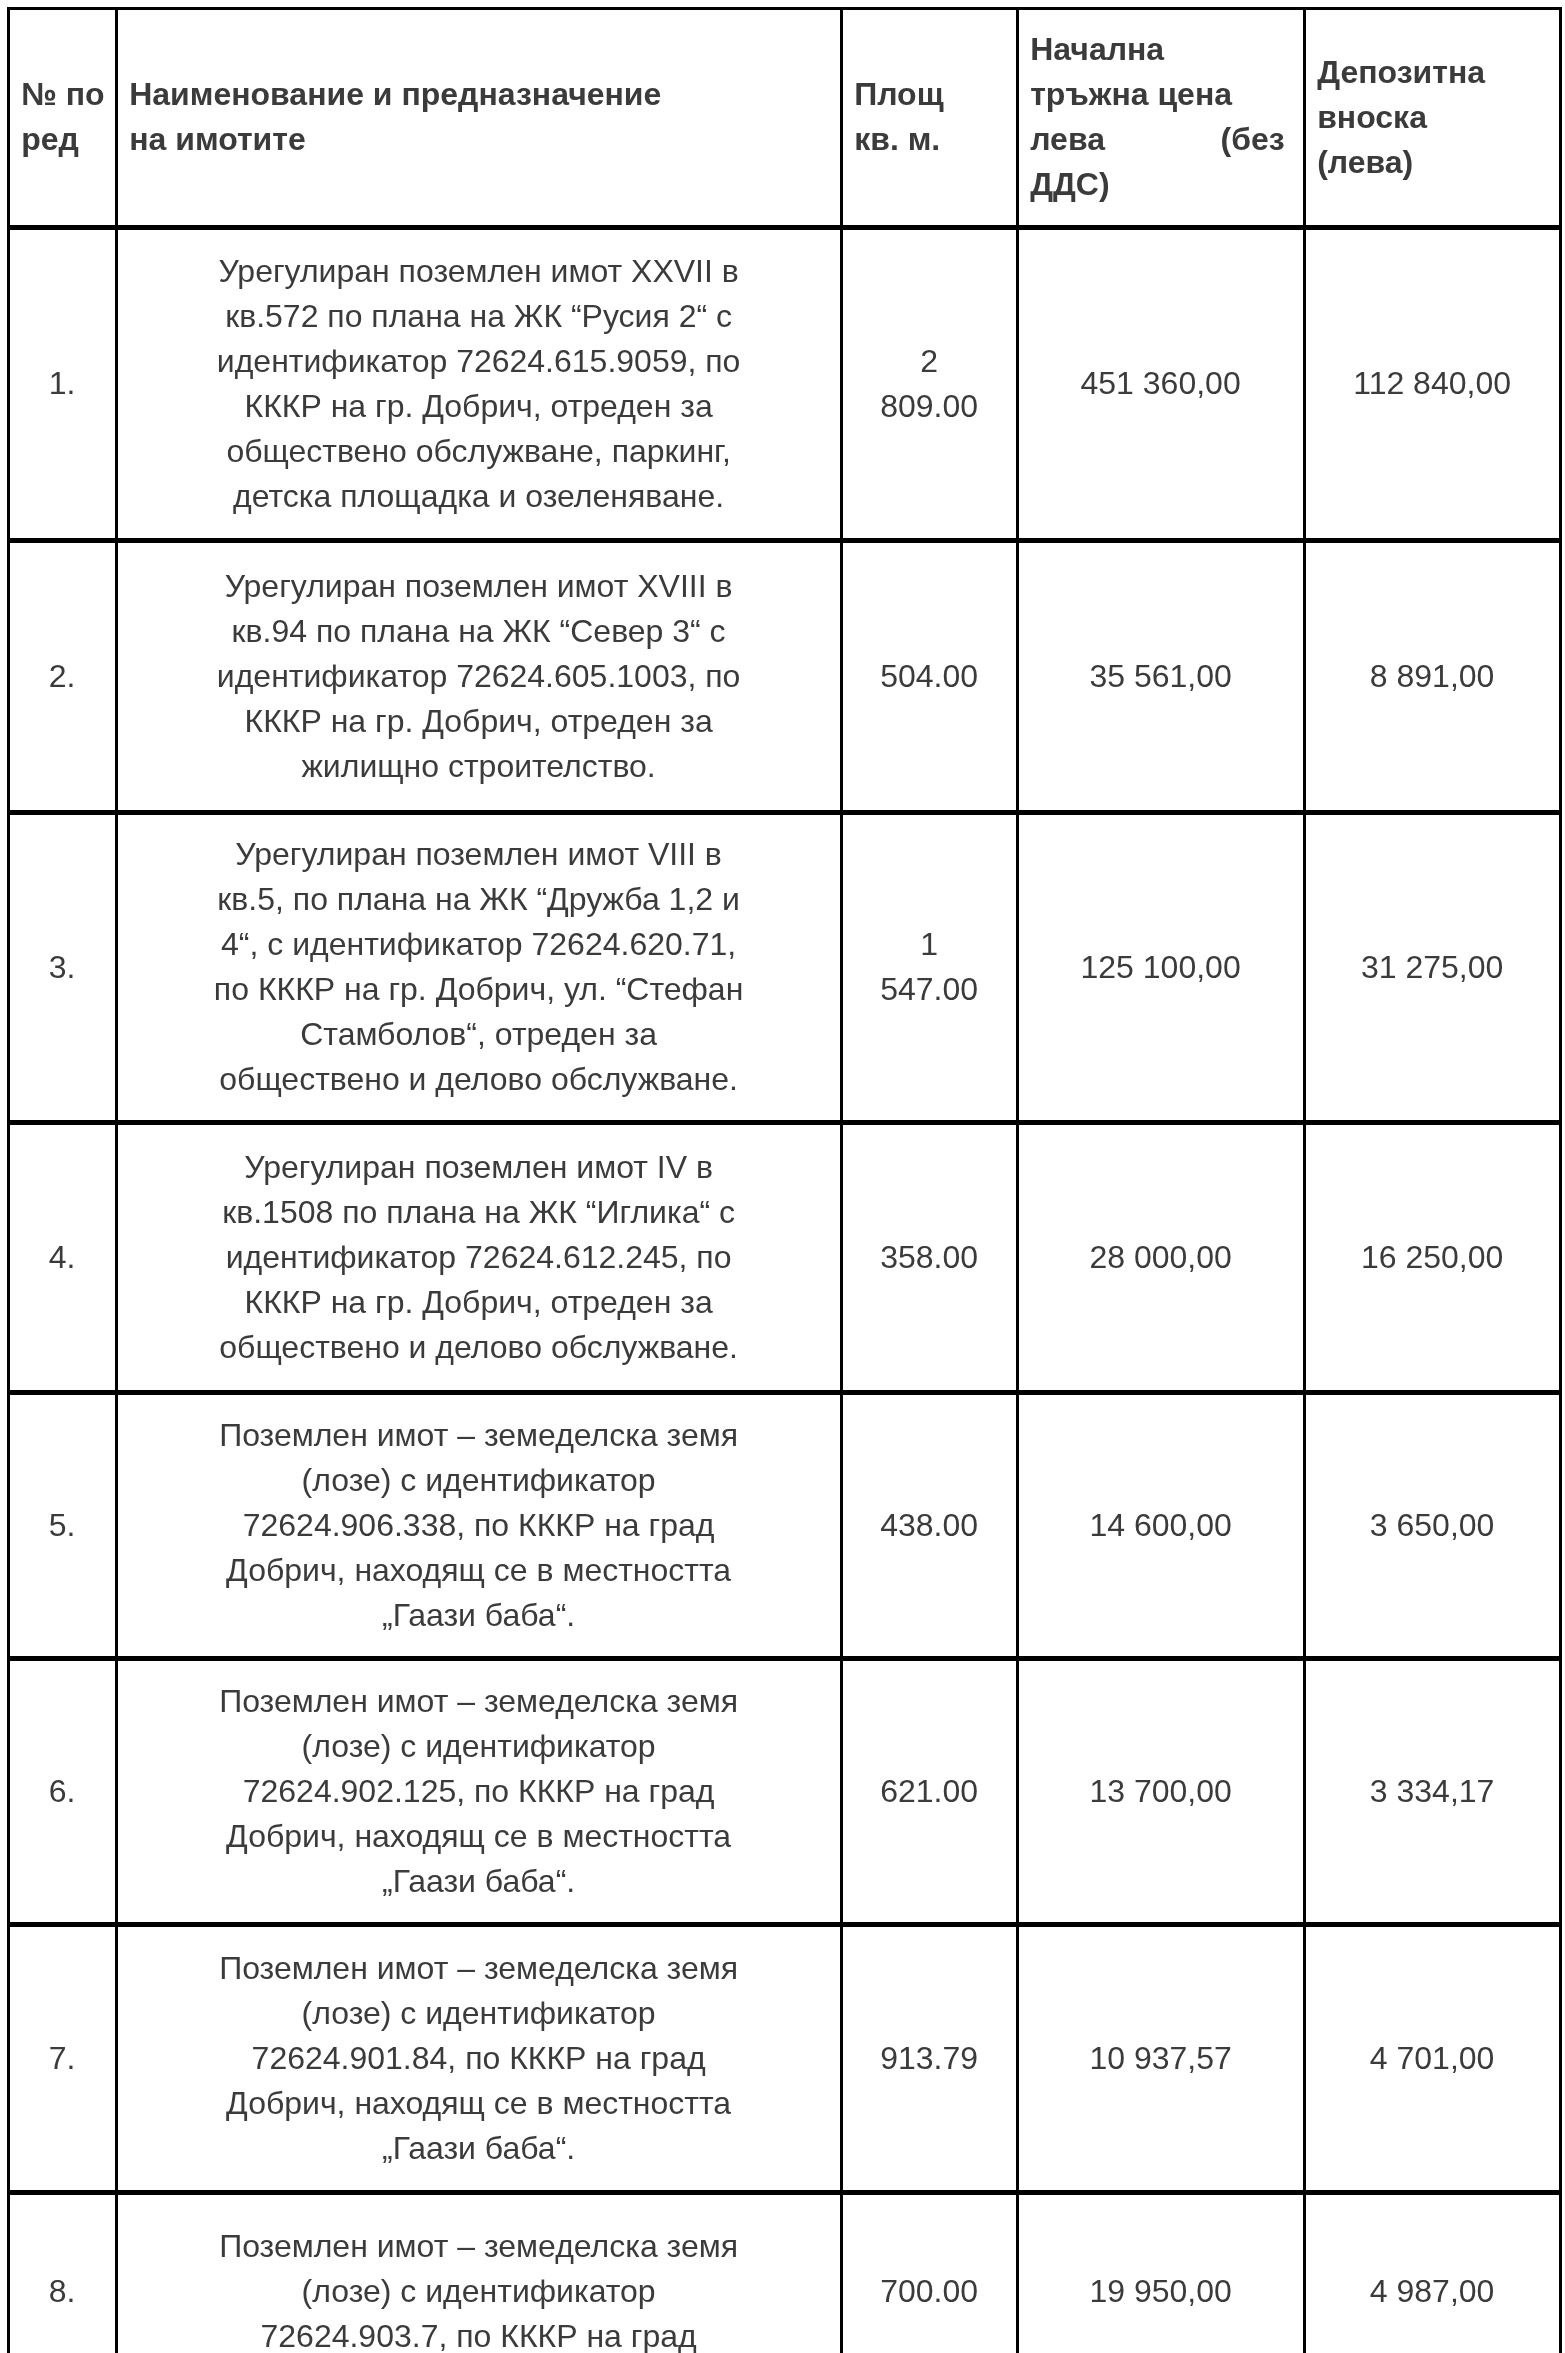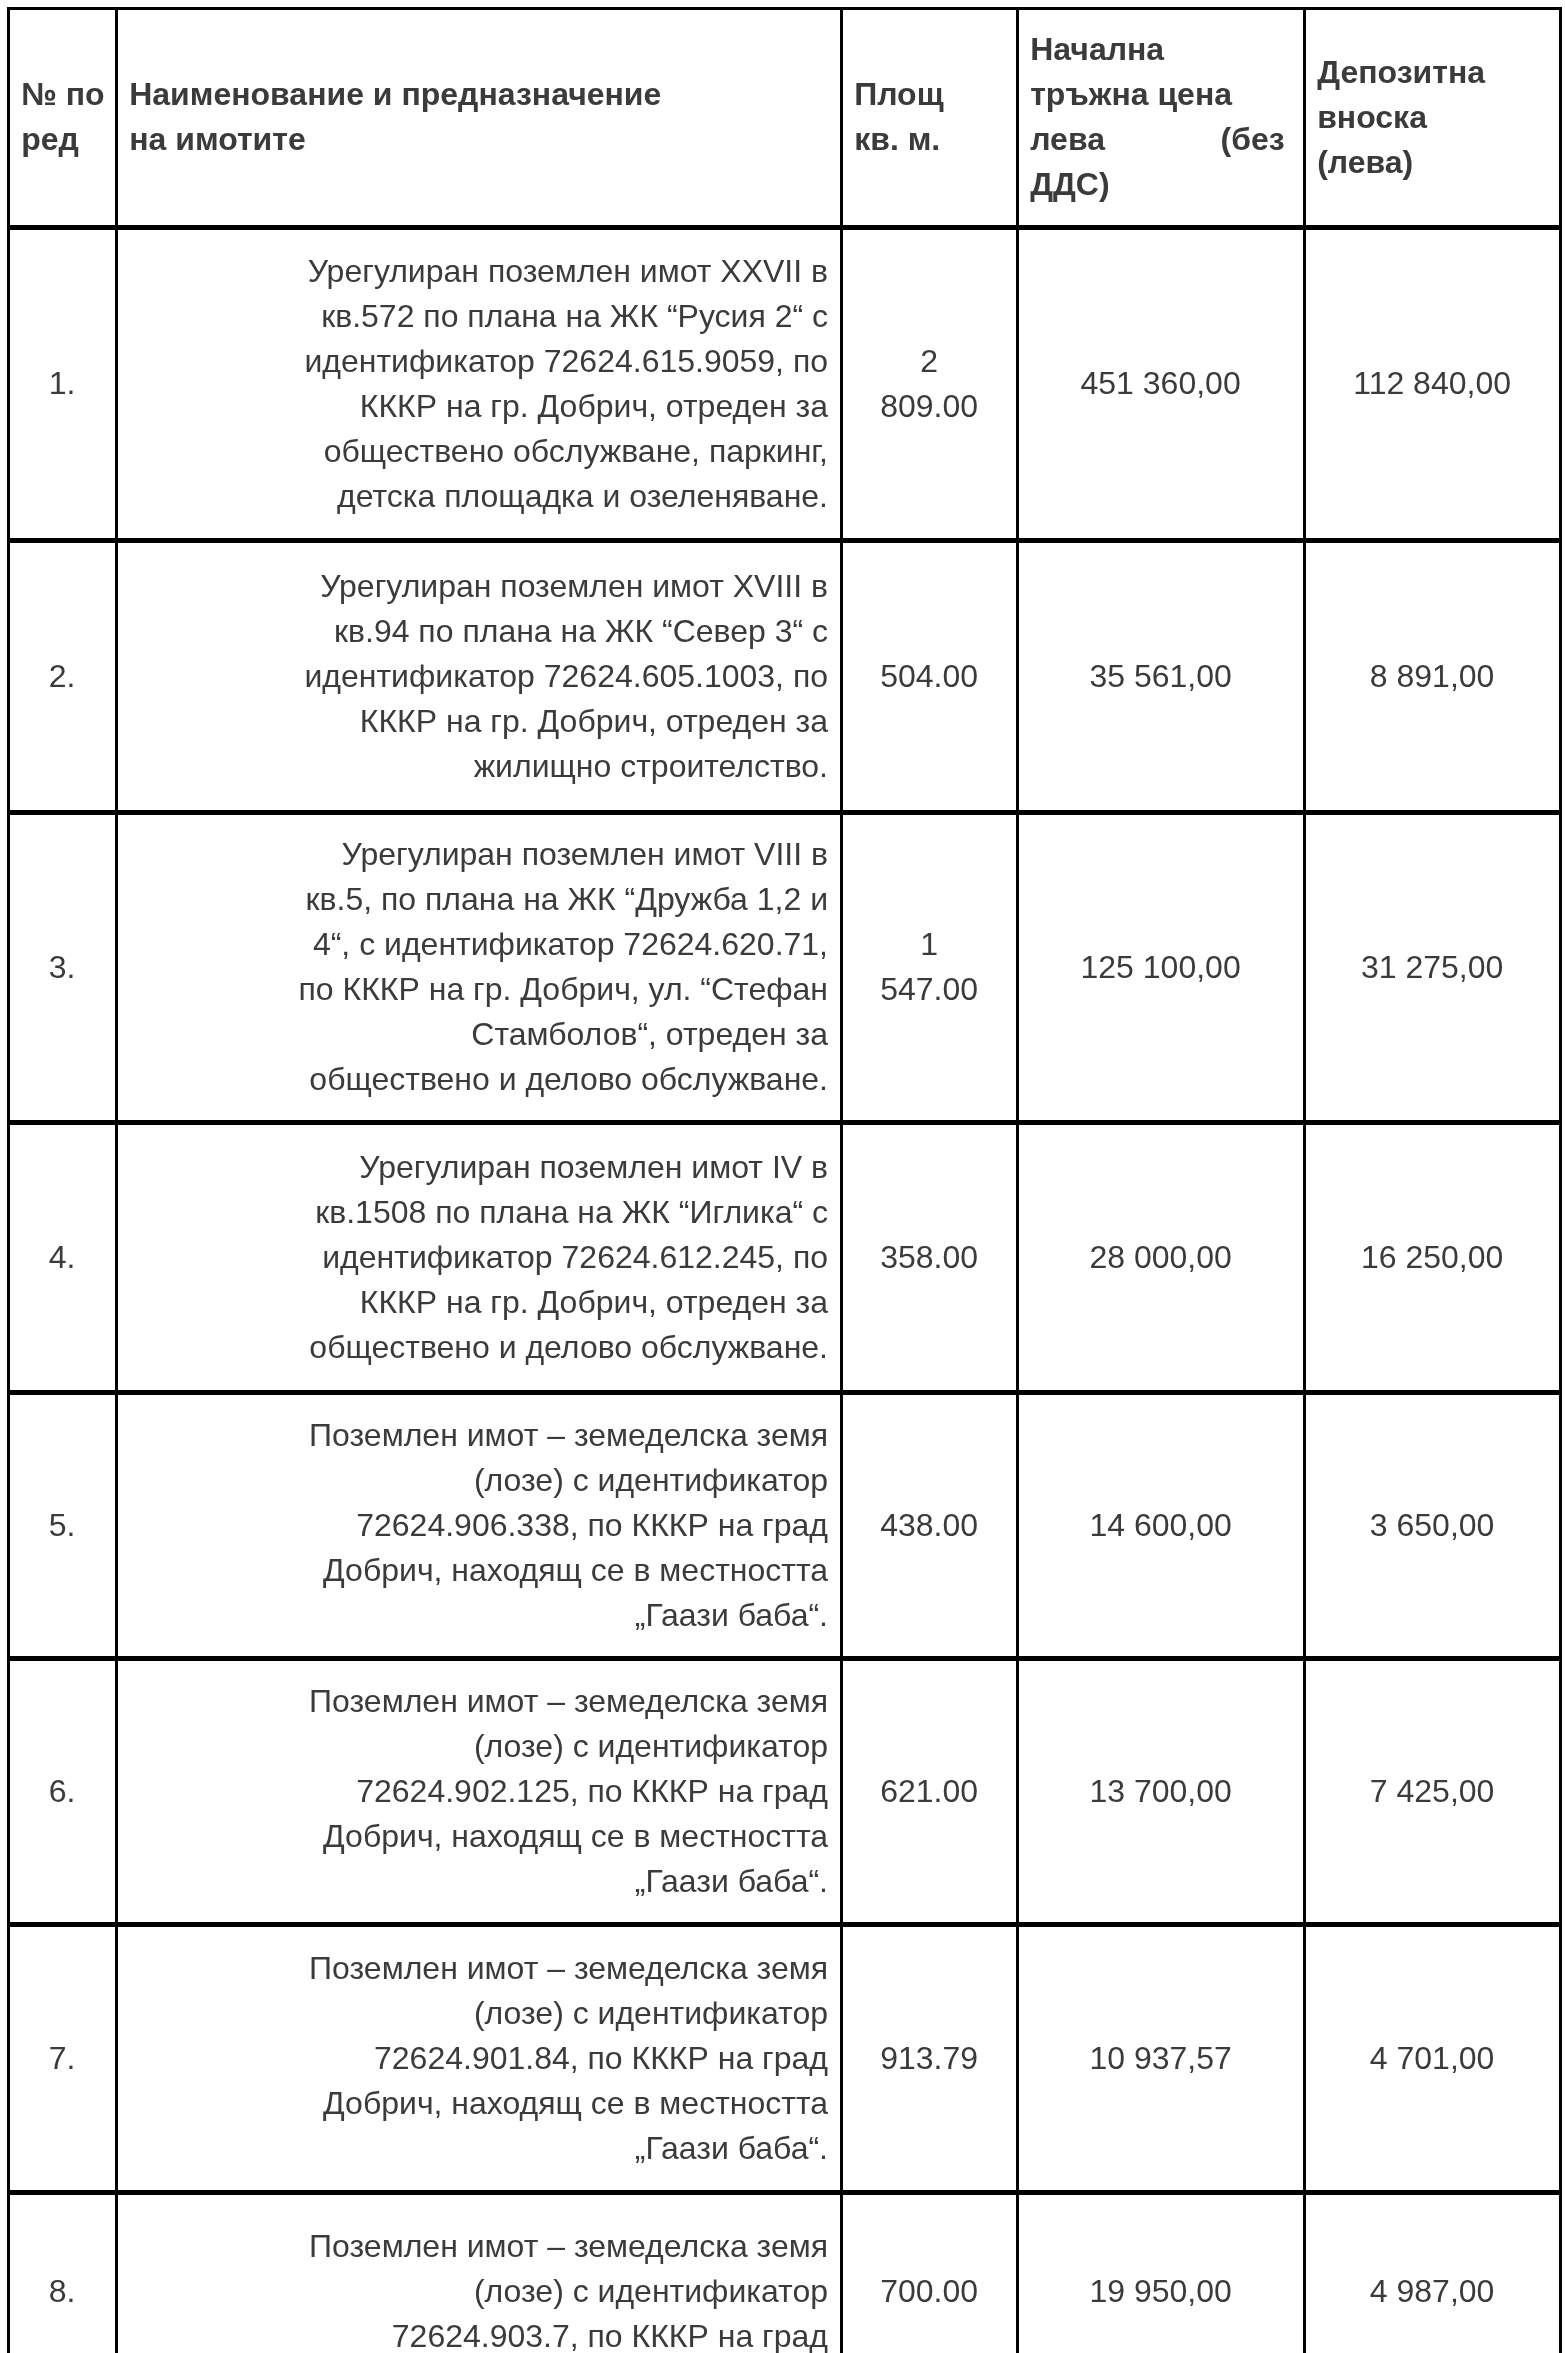--- a/index.html
+++ b/index.html
@@ -30,21 +30,21 @@
   th.h-price{padding-right:6.6px;}
   tbody tr:nth-child(1){height:313px;}
   tbody tr:nth-child(2){height:272px;}
   tbody tr:nth-child(3){height:310px;}
   tbody tr:nth-child(4){height:270px;}
   tbody tr:nth-child(5){height:266px;}
   tbody tr:nth-child(6){height:266px;}
   tbody tr:nth-child(7){height:268px;}
   tbody tr:nth-child(8){height:199px;}
   td.num{text-align:center;padding:3.3px 3.3px;}
-  td.name{text-align:right;padding:5px 11.6px 5px 11.6px;}
+  td.name{text-align:center;padding:5px 11.6px 5px 11.6px;}
   td.area,td.price,td.deposit{text-align:center;padding:3.3px 6.6px;}
 </style>
 </head>
 <body>
 
 <div class="page">
   <table>
     <colgroup>
       <col class="c-num">
         <col class="c-name">
@@ -130,21 +130,21 @@
         </tr>
         <tr>
           <td class="num">6.</td>
           <td class="name">Поземлен имот – земеделска земя
 (лозе) с идентификатор
 72624.902.125, по КККР на град
 Добрич, находящ се в местността
 „Гаази баба“.</td>
           <td class="area">621.00</td>
           <td class="price">13 700,00</td>
-          <td class="deposit">7 425,00</td>
+          <td class="deposit">3 334,17</td>
         </tr>
         <tr>
           <td class="num">7.</td>
           <td class="name">Поземлен имот – земеделска земя
 (лозе) с идентификатор
 72624.901.84, по КККР на град
 Добрич, находящ се в местността
 „Гаази баба“.</td>
           <td class="area">913.79</td>
           <td class="price">10 937,57</td>

